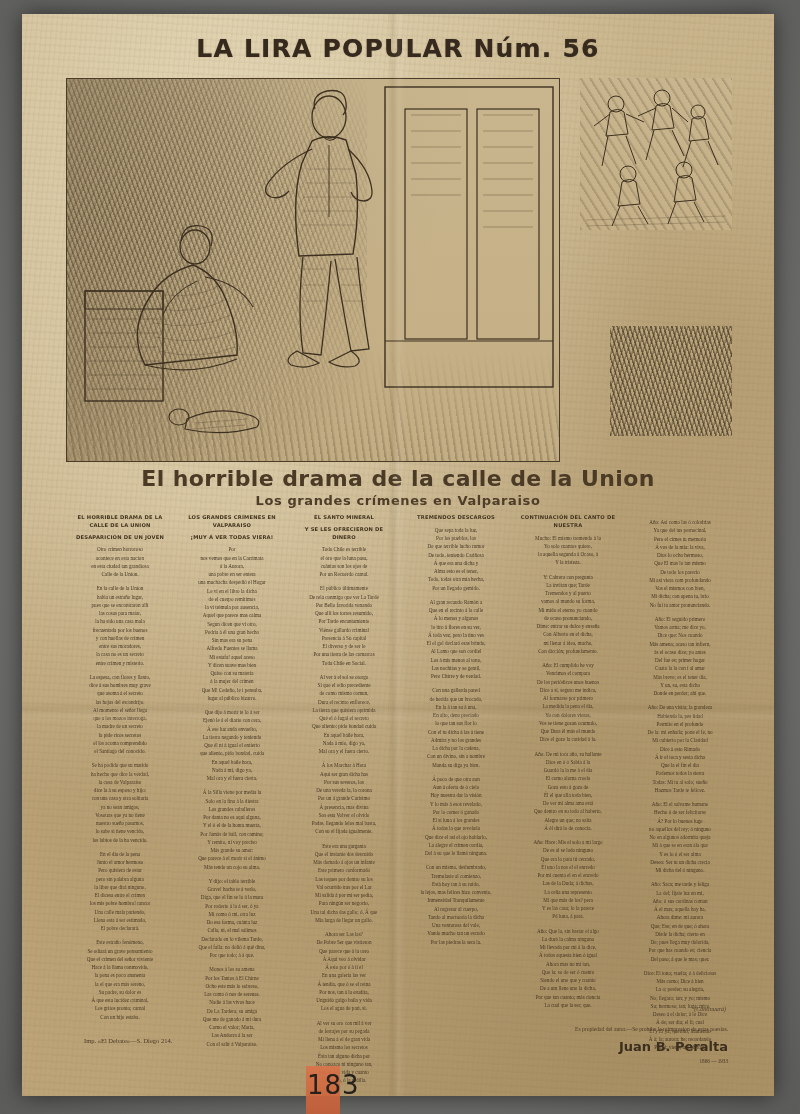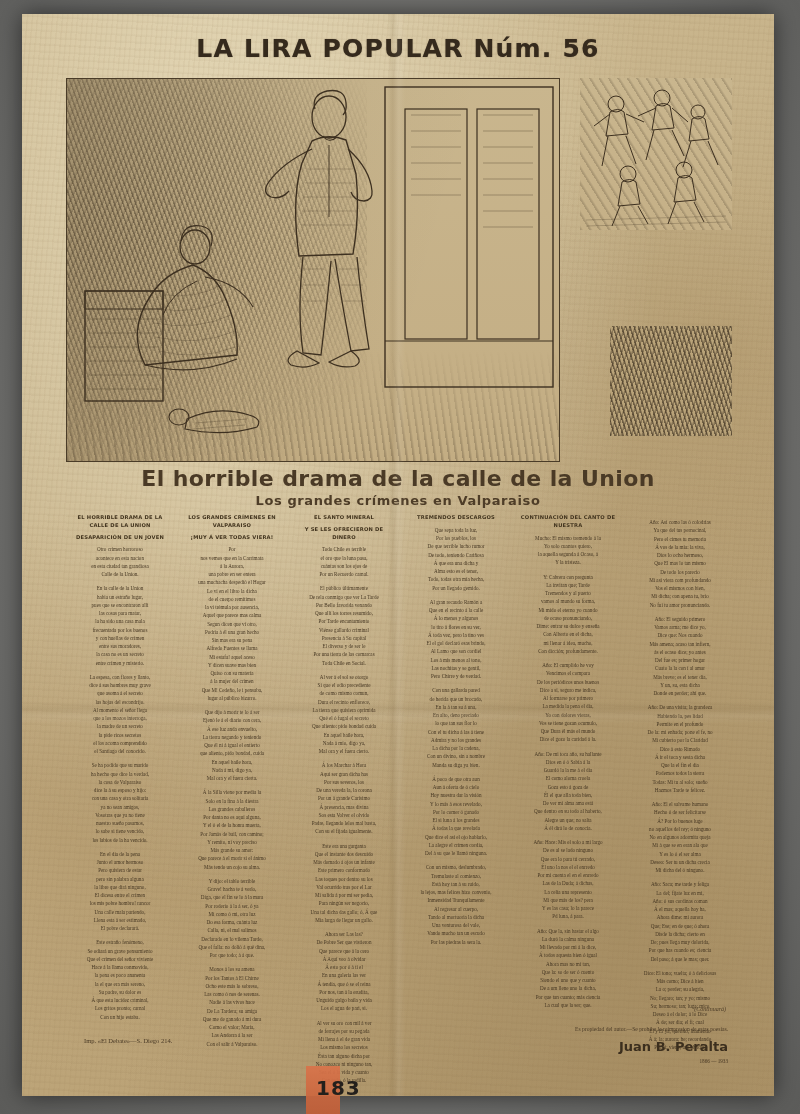--- a/index.html
+++ b/index.html
@@ -247,25 +247,25 @@
     position: absolute;
     left: 306px;
     bottom: 0px;
     width: 34px;
     height: 48px;
     background: linear-gradient(#d9734a, #c45f37);
     opacity: 0.92;
   }
   #catalog-number {
     position: absolute;
-    left: 316px;
+    left: 307px;
     bottom: 14px;
     font-family: "DejaVu Sans", sans-serif;
-    font-size: 20px;
-    font-weight: bold;
+    font-size: 26px;
+    font-weight: normal;
     color: #24201c;
     letter-spacing: 1px;
   }
 </style>
 </head>
 <body>
 
 <div id="backdrop">
 
   <div id="sheet">

